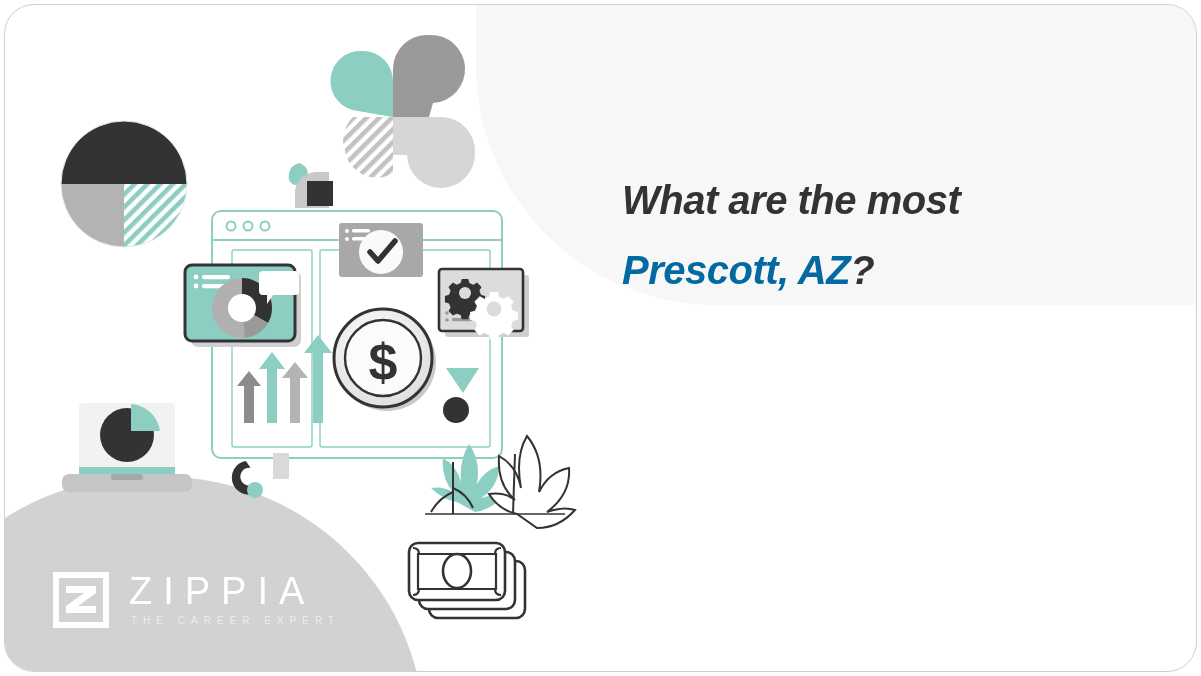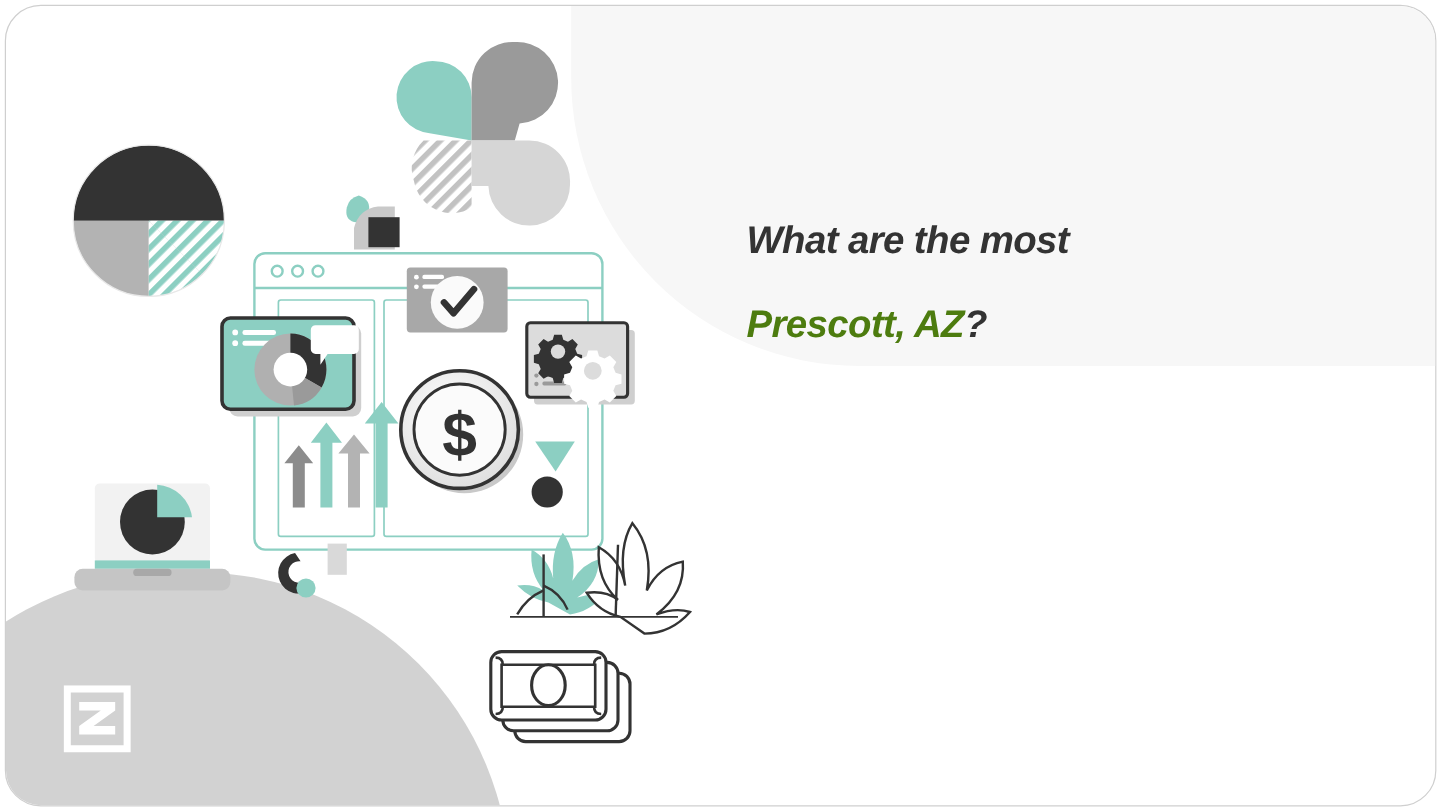--- a/index.html
+++ b/index.html
@@ -50,32 +50,32 @@
   }
 
   
   .headline {
     position: absolute;
     left: 617px;
     top: 166px;
     width: 520px;
   }
   .headline .line {
-    font-size: 32px;
+    font-size: 40px;
     font-weight: bold;
     font-style: italic;
     color: #333333;
     line-height: 58px;
     letter-spacing: -0.5px;
     white-space: nowrap;
   }
   .headline .line3 {
     margin-top: 12px;
   }
-  .accent { color: #4d7c0f; }
+  .accent { color: #0369a1; }
   .qmark  { color: #333333; }
 
   
   .logo {
     position: absolute;
     left: 48px;
     top: 566px;
     display: flex;
     align-items: center;
   }
@@ -287,15 +287,19 @@
     <div class="line line3"><span class="accent">Prescott, AZ</span><span class="qmark">?</span></div>
   </div>
 
   <div class="logo">
     <div class="logo-mark">
       <svg width="56" height="56" viewBox="0 0 56 56" xmlns="http://www.w3.org/2000/svg">
         <path d="M0 0 h56 v56 h-56 Z M6 6 v44 h44 v-44 Z" fill="#ffffff" fill-rule="evenodd"></path>
         <path d="M13 14 h30 v7 l-18 13 h18 v7 h-30 v-7 l18 -13 h-18 Z" fill="#ffffff"></path>
       </svg>
     </div>
+    <div class="logo-text-wrap">
+      <div class="logo-word">ZIPPIA</div>
+      <div class="logo-tag">THE CAREER EXPERT</div>
+    </div>
   </div>
 
 </div>
 
 </body></html>

